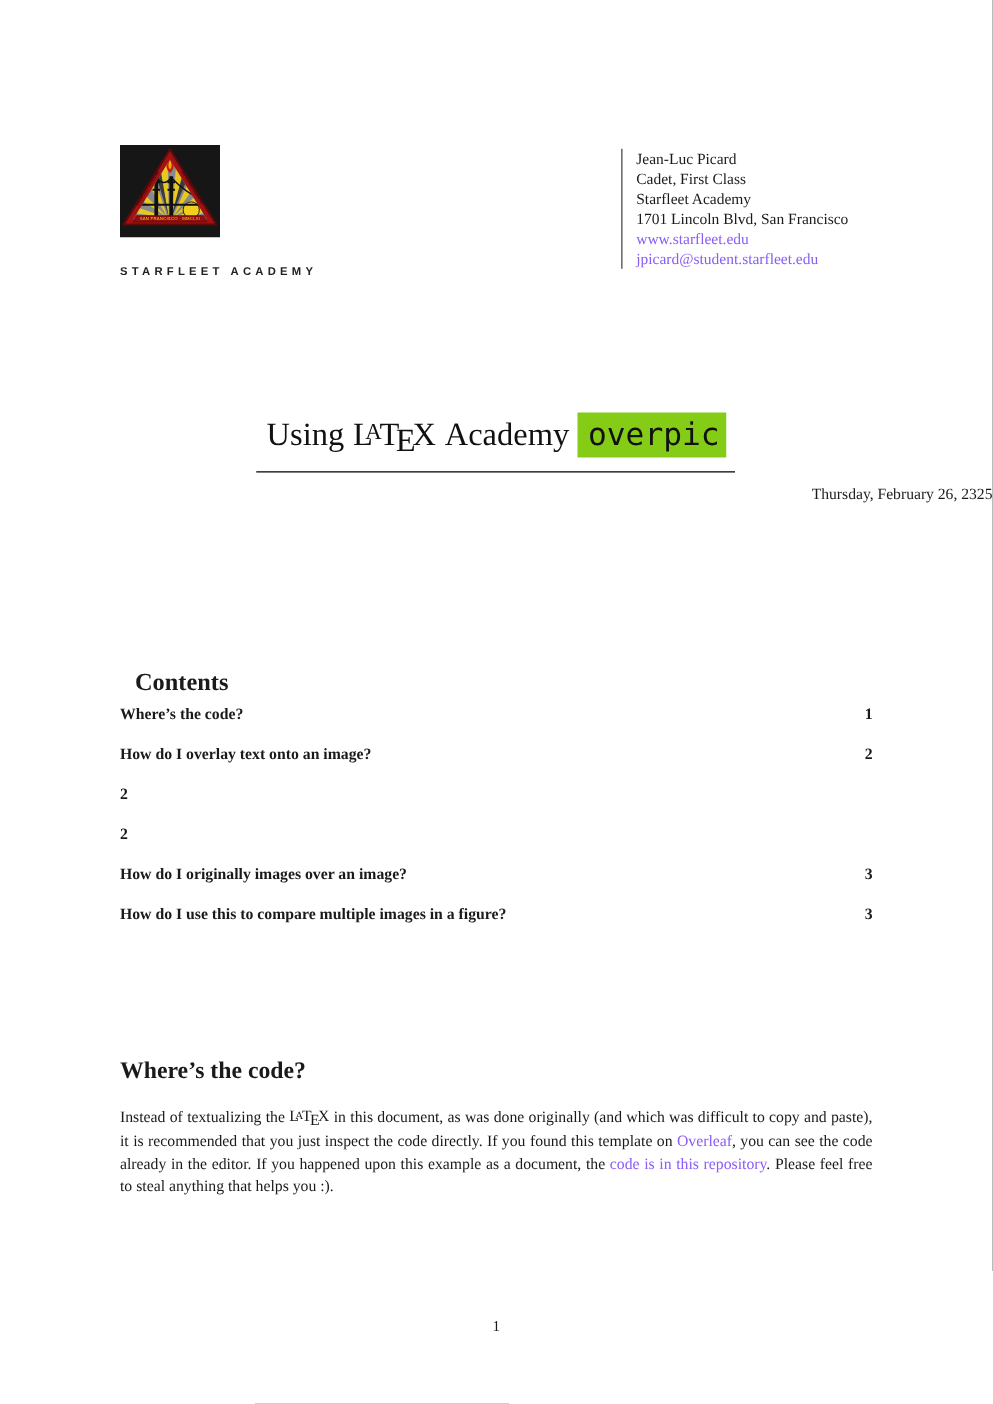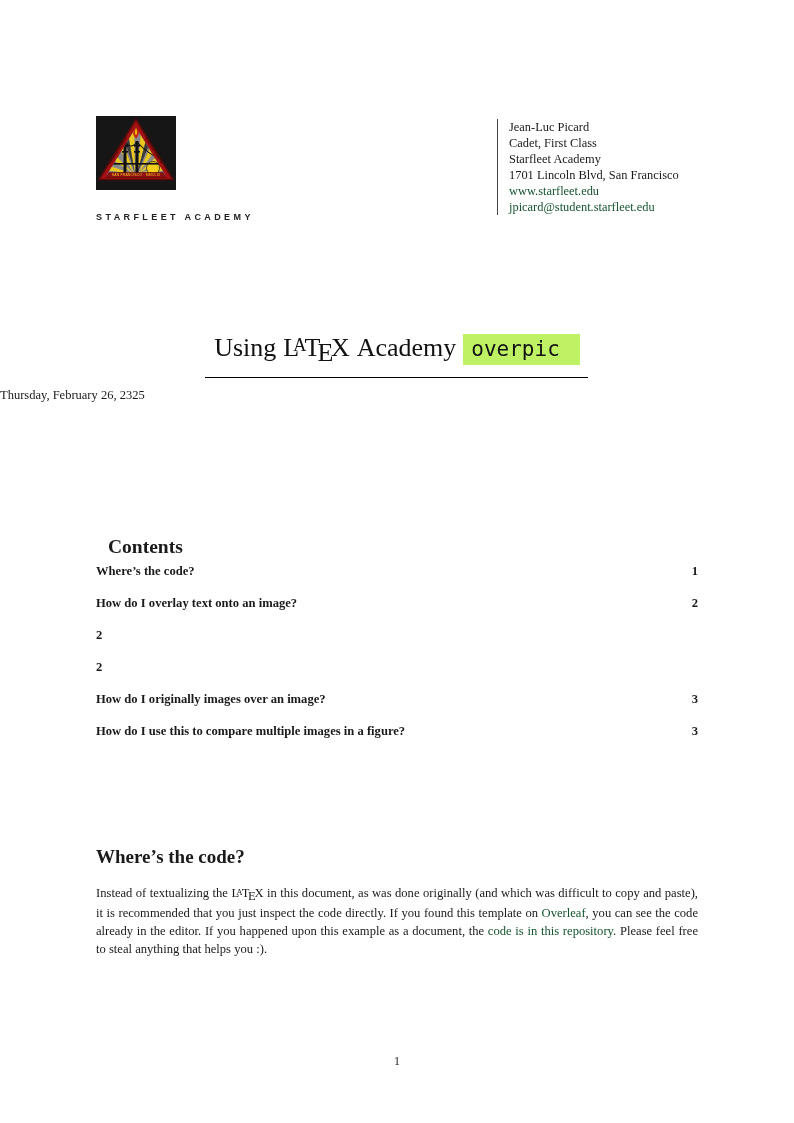--- a/index.html
+++ b/index.html
@@ -23,45 +23,45 @@
     color: #222; white-space: nowrap;
   }
   .contact-block {
     position: absolute; left: 497px; top: 119px;
     border-left: 1px solid #444;
     padding-left: 11px;
     font-size: 12.4px; line-height: 16px;
     width: 210px;
   }
   .contact-name { font-weight: normal; }
-  .doc-link { color: #14532d; text-decoration: none; cursor: pointer; }
+  .doc-link { color: #8b5cf6; text-decoration: none; cursor: pointer; }
 
   
   .title-block {
     position: absolute; left: 0; top: 333px; width: 794px;
     text-align: center; font-size: 26px; color: #111;
     white-space: nowrap;
   }
   .title-block .sep { display: inline-block; width: 7px; }
   .code-chip {
     font-family: "DejaVu Sans Mono", "Liberation Mono", monospace;
-    font-size: 21px;
-    background: #bef264;
-    padding: 3px 20px 4px 8px;
+    font-size: 25px;
+    background: #84cc16;
+    padding: 3px 5px 4px 8px;
   }
   .latex { white-space: nowrap; }
   .lx-a { font-size: 70%; vertical-align: 0.25em; margin-left: -0.33em; margin-right: -0.1em; }
   .lx-e { vertical-align: -0.21em; margin-left: -0.11em; margin-right: -0.1em; }
   .title-rule {
     position: absolute; left: 205px; top: 377px; width: 383px; height: 1.4px;
     background: #000;
   }
   .doc-date {
     position: absolute; left: 0; top: 388px; width: 794px;
-    text-align: left; font-size: 12.5px;
+    text-align: right; font-size: 12.5px;
   }
 
   
   .contents-heading {
     position: absolute; left: 96px; top: 524px;
     font-size: 19.5px; font-weight: bold; margin: 12px;
   }
   .toc { position: absolute; left: 96px; top: 564px; width: 602px; }
   .toc-row {
     display: flex; justify-content: space-between; align-items: baseline;

